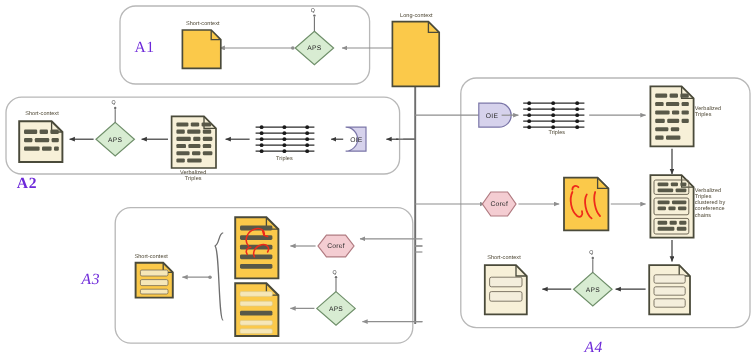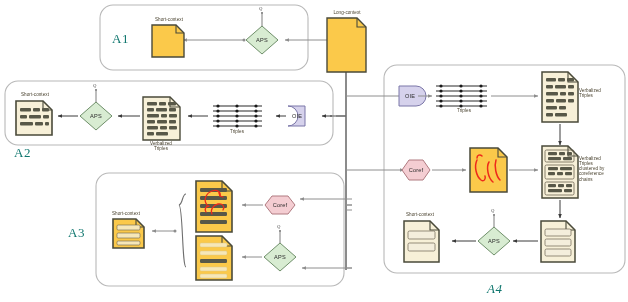--- a/index.html
+++ b/index.html
@@ -1,21 +1,21 @@
 <!DOCTYPE html>
 <html><head>
 <meta charset="utf-8">
 <style>
   html,body{margin:0;padding:0;background:#ffffff;}
   body{width:628px;height:302px;position:relative;overflow:hidden;
        font-family:"Liberation Sans", sans-serif;}
   #stage{position:absolute;left:0;top:0;width:628px;height:302px;}
   svg#diagram{position:absolute;left:0;top:0;width:628px;height:302px;}
   .panel-label{position:absolute;font-family:"Liberation Serif", serif;
-       font-size:13px;color:#0f766e;letter-spacing:.5px;}
+       font-size:13px;color:#6d28d9;letter-spacing:.5px;}
   .cap{position:absolute;font-size:4.6px;color:#4a4330;text-align:center;
        line-height:1.12;letter-spacing:.05px;}
   .qlab{position:absolute;font-size:4.4px;color:#3a3a3a;}
   .nodetxt{font-size:5.6px;fill:#2b2b2b;font-family:"Liberation Sans",sans-serif;
        letter-spacing:.2px;}
 </style>
 </head>
 <body>
 
 <div id="stage">
@@ -366,22 +366,22 @@
     <path d="M404,221 L430,221 L439,230 L439,262 L404,262 Z" fill="#f7f0d8" stroke="#4a4a3a" stroke-width="1.5"></path>
     <path d="M430,221 L430,230 L439,230" fill="none" stroke="#4a4a3a" stroke-width="1.1"></path>
     <g fill="#f4eedc" stroke="#6a6252" stroke-width=".7">
       <rect x="408" y="231" width="27" height="8" rx="1.5"></rect>
       <rect x="408" y="243" width="27" height="8" rx="1.5"></rect>
     </g>
   </g>
 </svg>
 
 <div class="panel-label" style="left:112px;top:31px;">A1</div>
-<div class="panel-label" style="left:14px;top:145px;">A2</div>
-<div class="panel-label" style="left:68px;top:225px;">A3</div>
+<div class="panel-label" style="left:14px;top:145px;font-weight:bold;">A2</div>
+<div class="panel-label" style="left:68px;top:225px;font-style:italic;">A3</div>
 <div class="panel-label" style="left:487px;top:281px;font-style:italic;">A4</div>
 
 <div class="cap" style="left:320px;top:10px;width:54px;">Long-context</div>
 
 <div class="cap" style="left:142px;top:17px;width:54px;">Short-context</div>
 <div class="qlab" style="left:259px;top:6px;">Q</div>
 
 <div class="cap" style="left:7px;top:92px;width:56px;">Short-context</div>
 <div class="qlab" style="left:93px;top:83px;">Q</div>
 <div class="cap" style="left:137px;top:141px;width:48px;white-space:pre-line;">Verbalized

